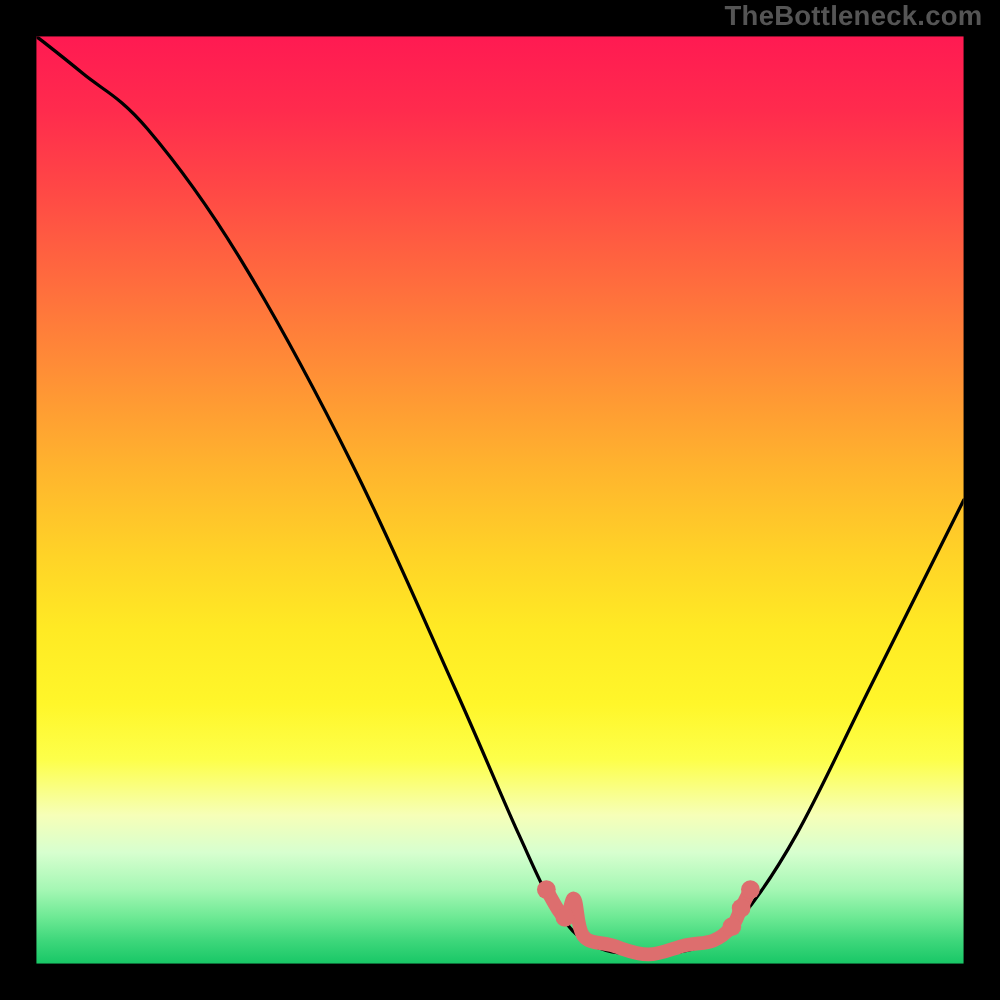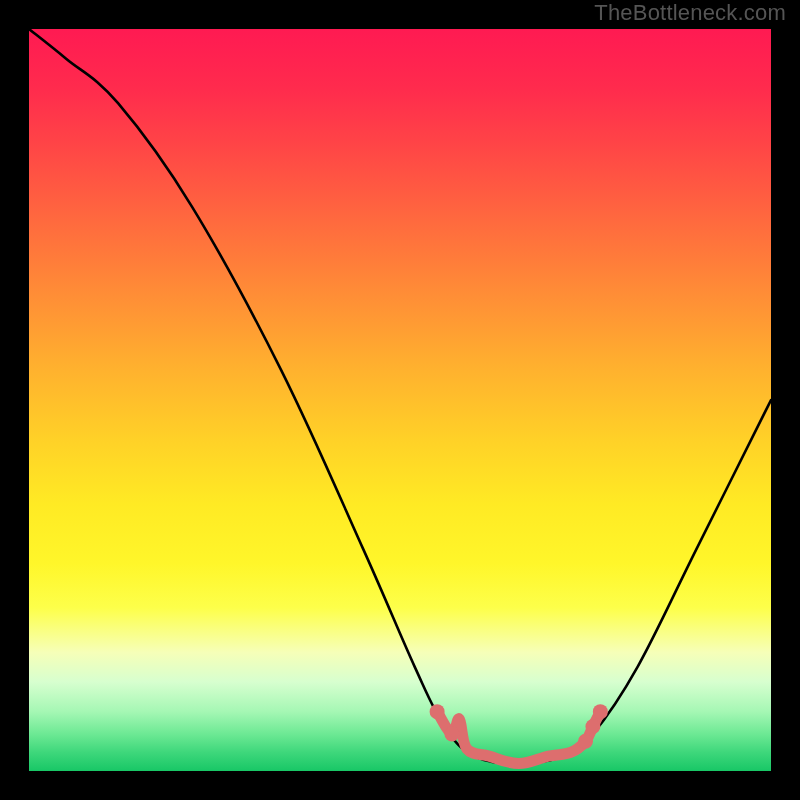--- a/index.html
+++ b/index.html
@@ -15,21 +15,21 @@
     position: relative;
     width: 800px;
     height: 800px;
   }
   .watermark {
     position: absolute;
     top: 0px;
     right: 14px;
     color: #555;
     font-size: 22px;
-    font-weight: 400;
+    font-weight: 700;
     letter-spacing: 0.2px;
     z-index: 10;
   }
   .plot-area {
     position: absolute;
     left: 29px;
     top: 29px;
     width: 742px;
     height: 742px;
     overflow: hidden;

